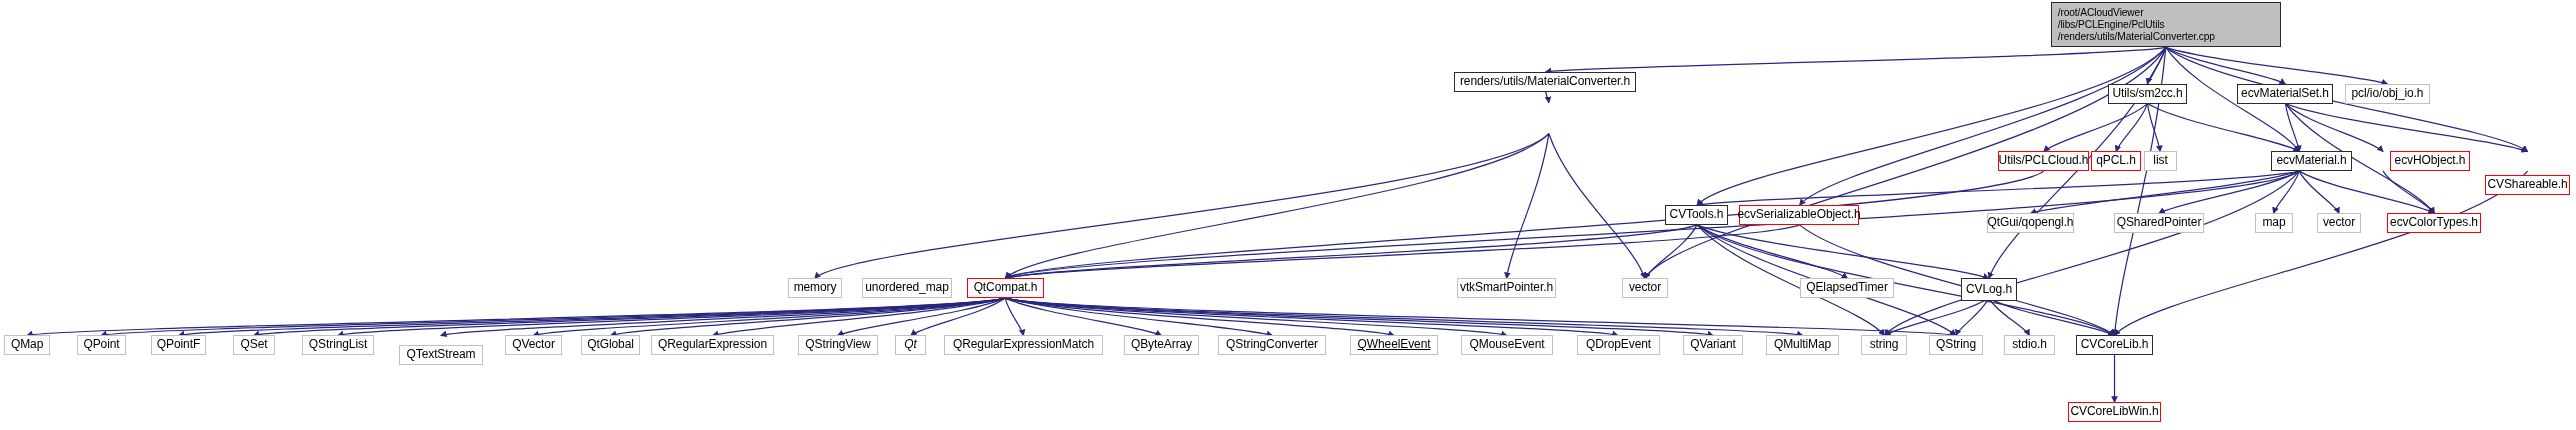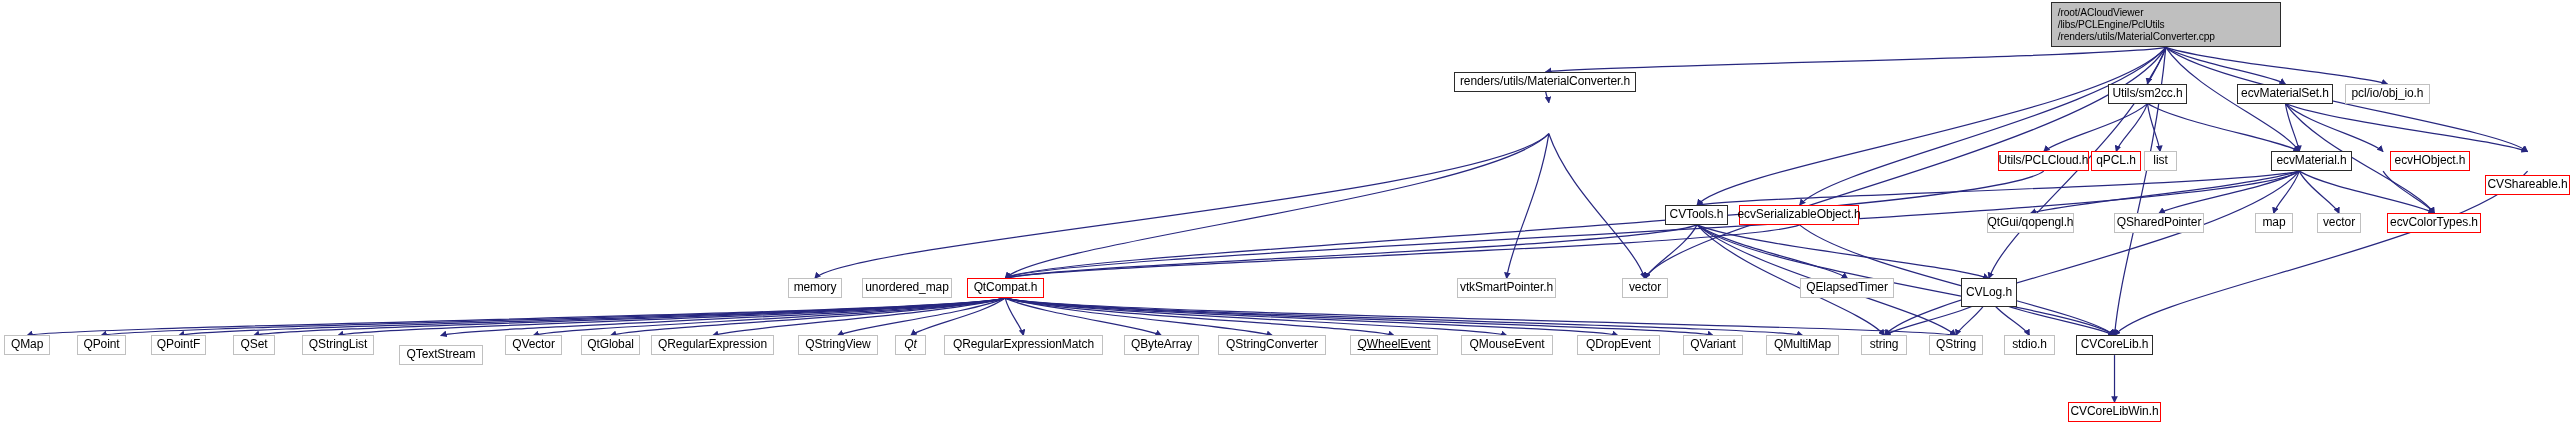--- a/index.html
+++ b/index.html
@@ -126,21 +126,21 @@
     <div class="node gray" style="left: 2114px; top: 213px; width: 90px; height: 19.5px;">QSharedPointer</div>
     <div class="node gray" style="left: 2255px; top: 213px; width: 38px; height: 19.5px;">map</div>
     <div class="node gray" style="left: 2317px; top: 213px; width: 44px; height: 19.5px;">vector</div>
     <div class="node red" style="left: 2387px; top: 213px; width: 94px; height: 19.5px;">ecvColorTypes.h</div>
     <div class="node gray" style="left: 788px; top: 278px; width: 54px; height: 19.5px;">memory</div>
     <div class="node gray" style="left: 862px; top: 278px; width: 90px; height: 19.5px;">unordered_map</div>
     <div class="node red" style="left: 967px; top: 278px; width: 77px; height: 19.5px;">QtCompat.h</div>
     <div class="node gray" style="left: 1457px; top: 278px; width: 99px; height: 19.5px;">vtkSmartPointer.h</div>
     <div class="node gray" style="left: 1622px; top: 278px; width: 46px; height: 19.5px;">vector</div>
     <div class="node gray" style="left: 1800px; top: 278px; width: 94px; height: 19.5px;">QElapsedTimer</div>
-    <div class="node black" style="left: 1961px; top: 278px; width: 56px; height: 29px;">CVLog.h</div>
+    <div class="node black" style="left: 1961px; top: 278px; width: 56px; height: 23px;">CVLog.h</div>
     <div class="node gray" style="left: 4.1px; top: 335px; width: 46px; height: 19.5px;">QMap</div>
     <div class="node gray" style="left: 77px; top: 335px; width: 49px; height: 19.5px;">QPoint</div>
     <div class="node gray" style="left: 151px; top: 335px; width: 55px; height: 19.5px;">QPointF</div>
     <div class="node gray" style="left: 233px; top: 335px; width: 42px; height: 19.5px;">QSet</div>
     <div class="node gray" style="left: 302px; top: 335px; width: 72px; height: 19.5px;">QStringList</div>
     <div class="node gray" style="left: 399px; top: 345px; width: 84px; height: 19.5px;">QTextStream</div>
     <div class="node gray" style="left: 505px; top: 335px; width: 57px; height: 19.5px;">QVector</div>
     <div class="node gray" style="left: 581px; top: 335px; width: 59px; height: 19.5px;">QtGlobal</div>
     <div class="node gray" style="left: 651px; top: 335px; width: 123px; height: 19.5px;">QRegularExpression</div>
     <div class="node gray" style="left: 798px; top: 335px; width: 80px; height: 19.5px;">QStringView</div>

